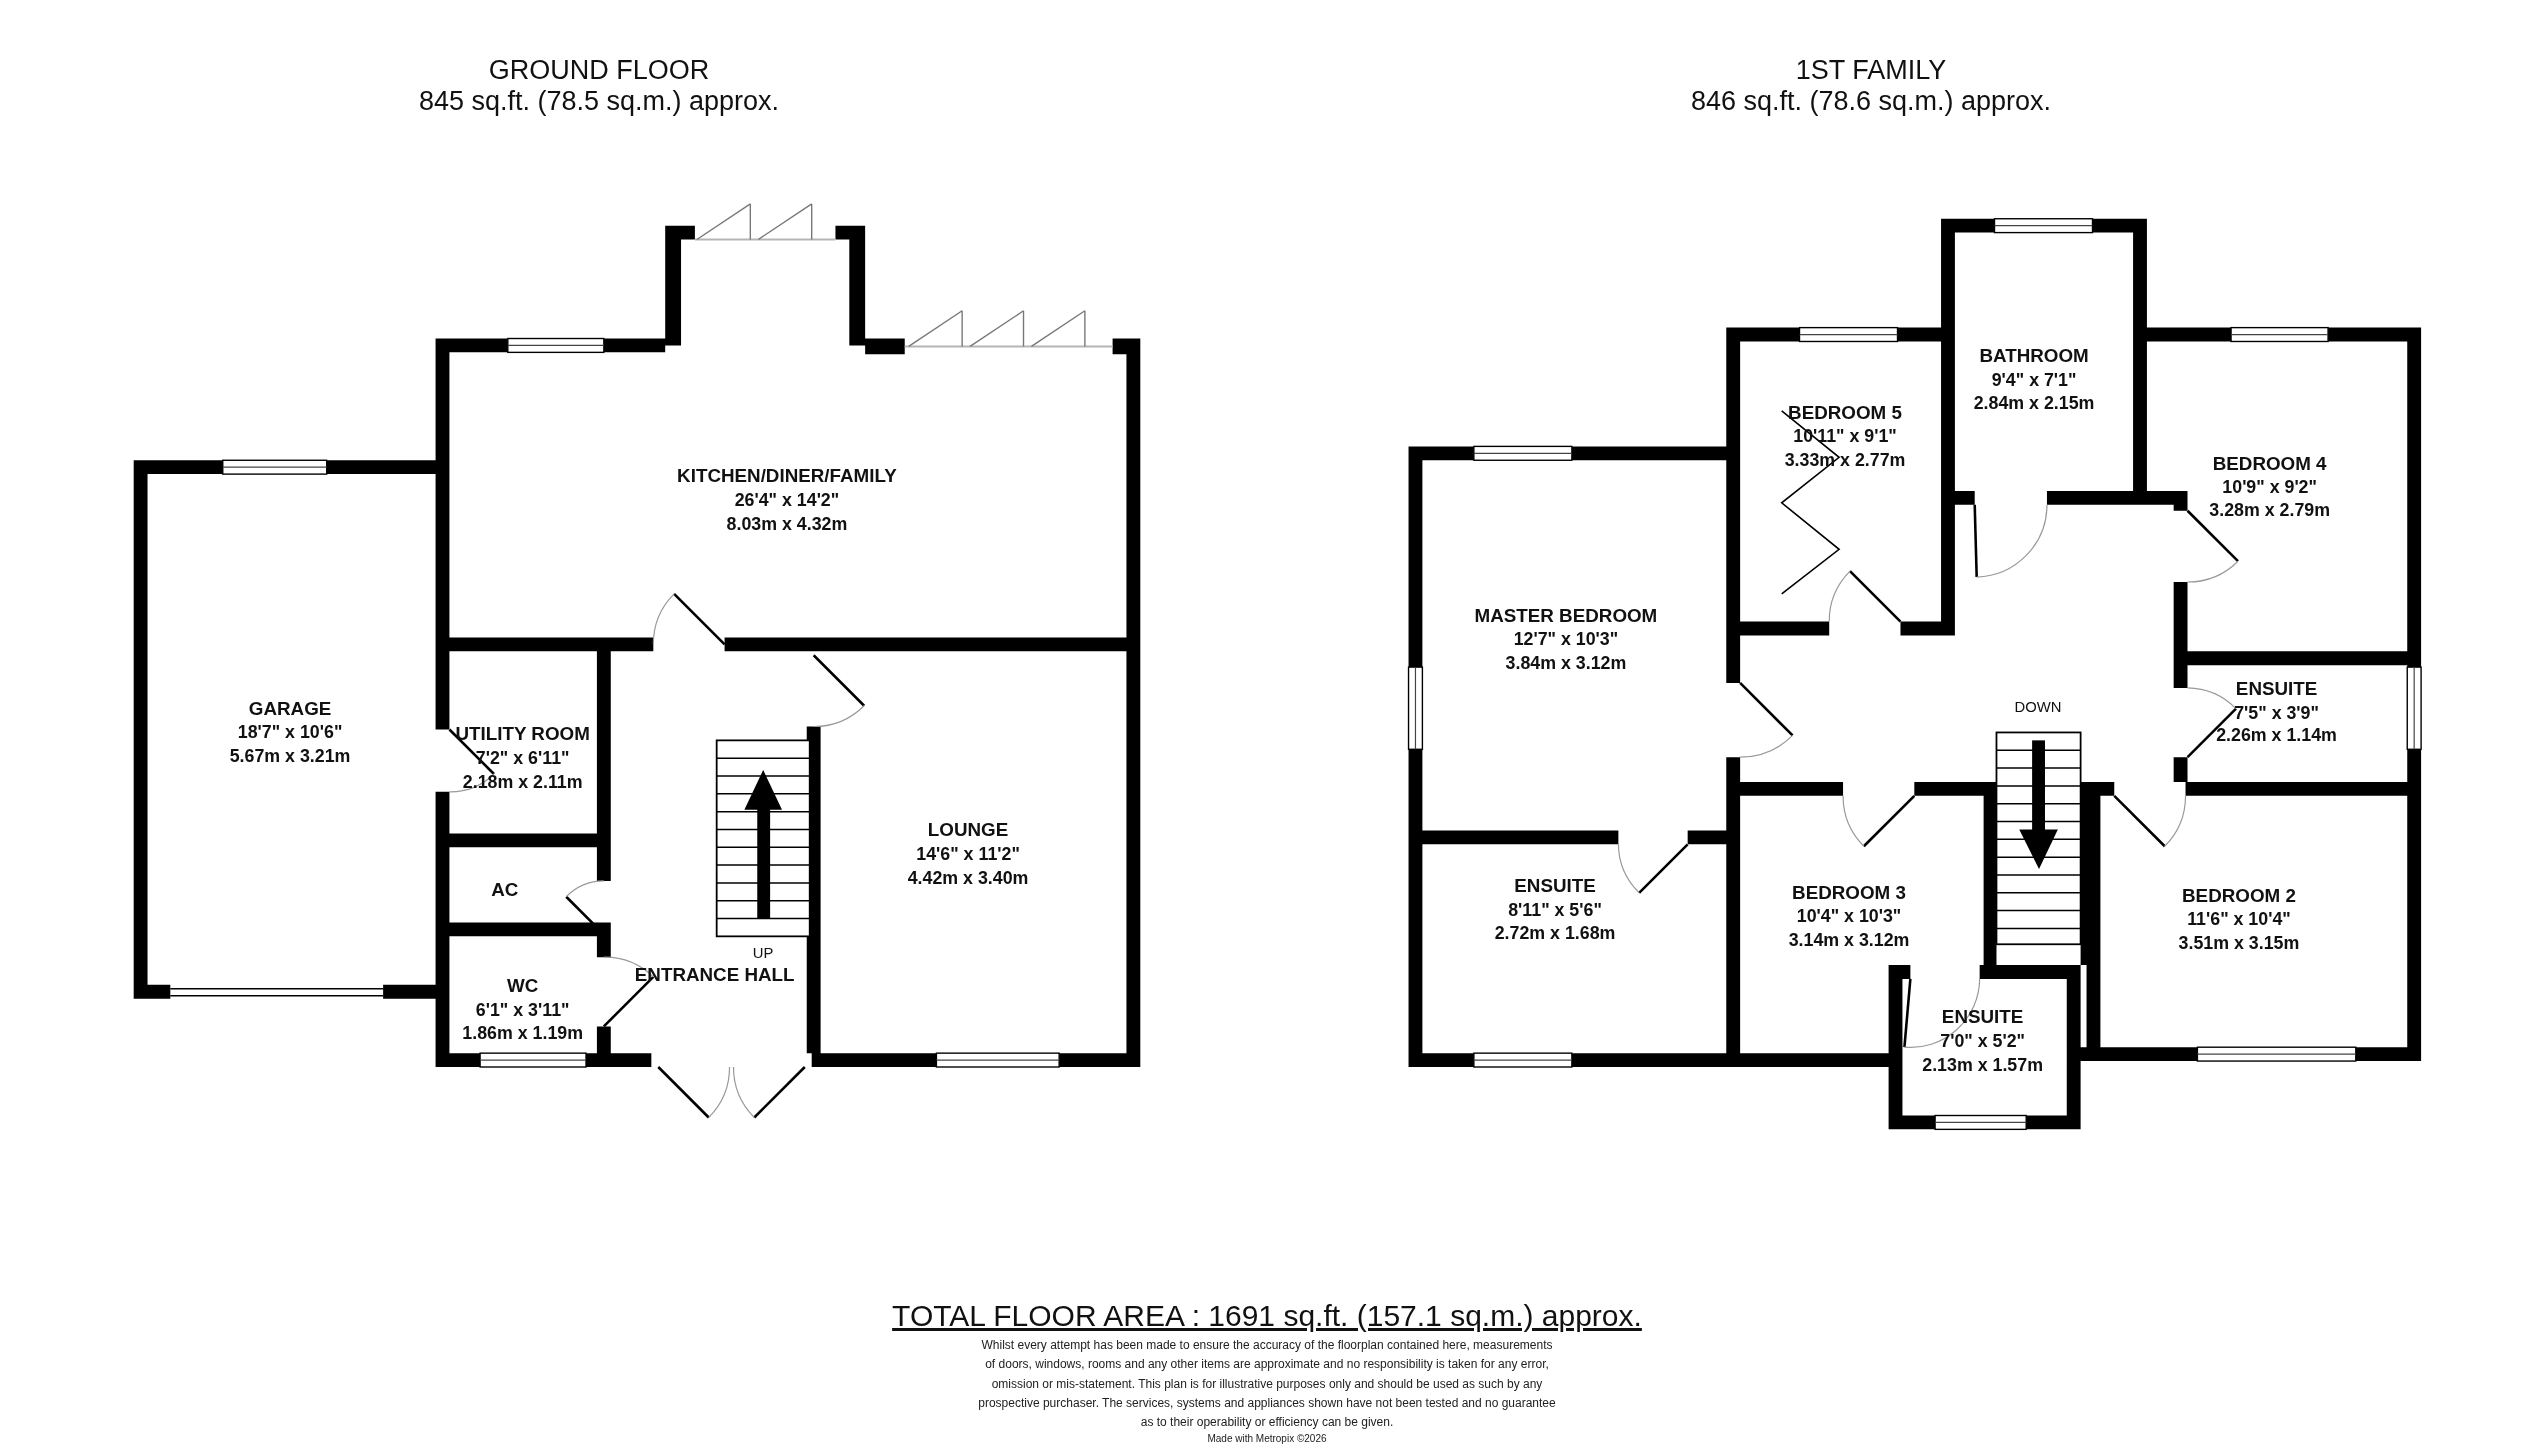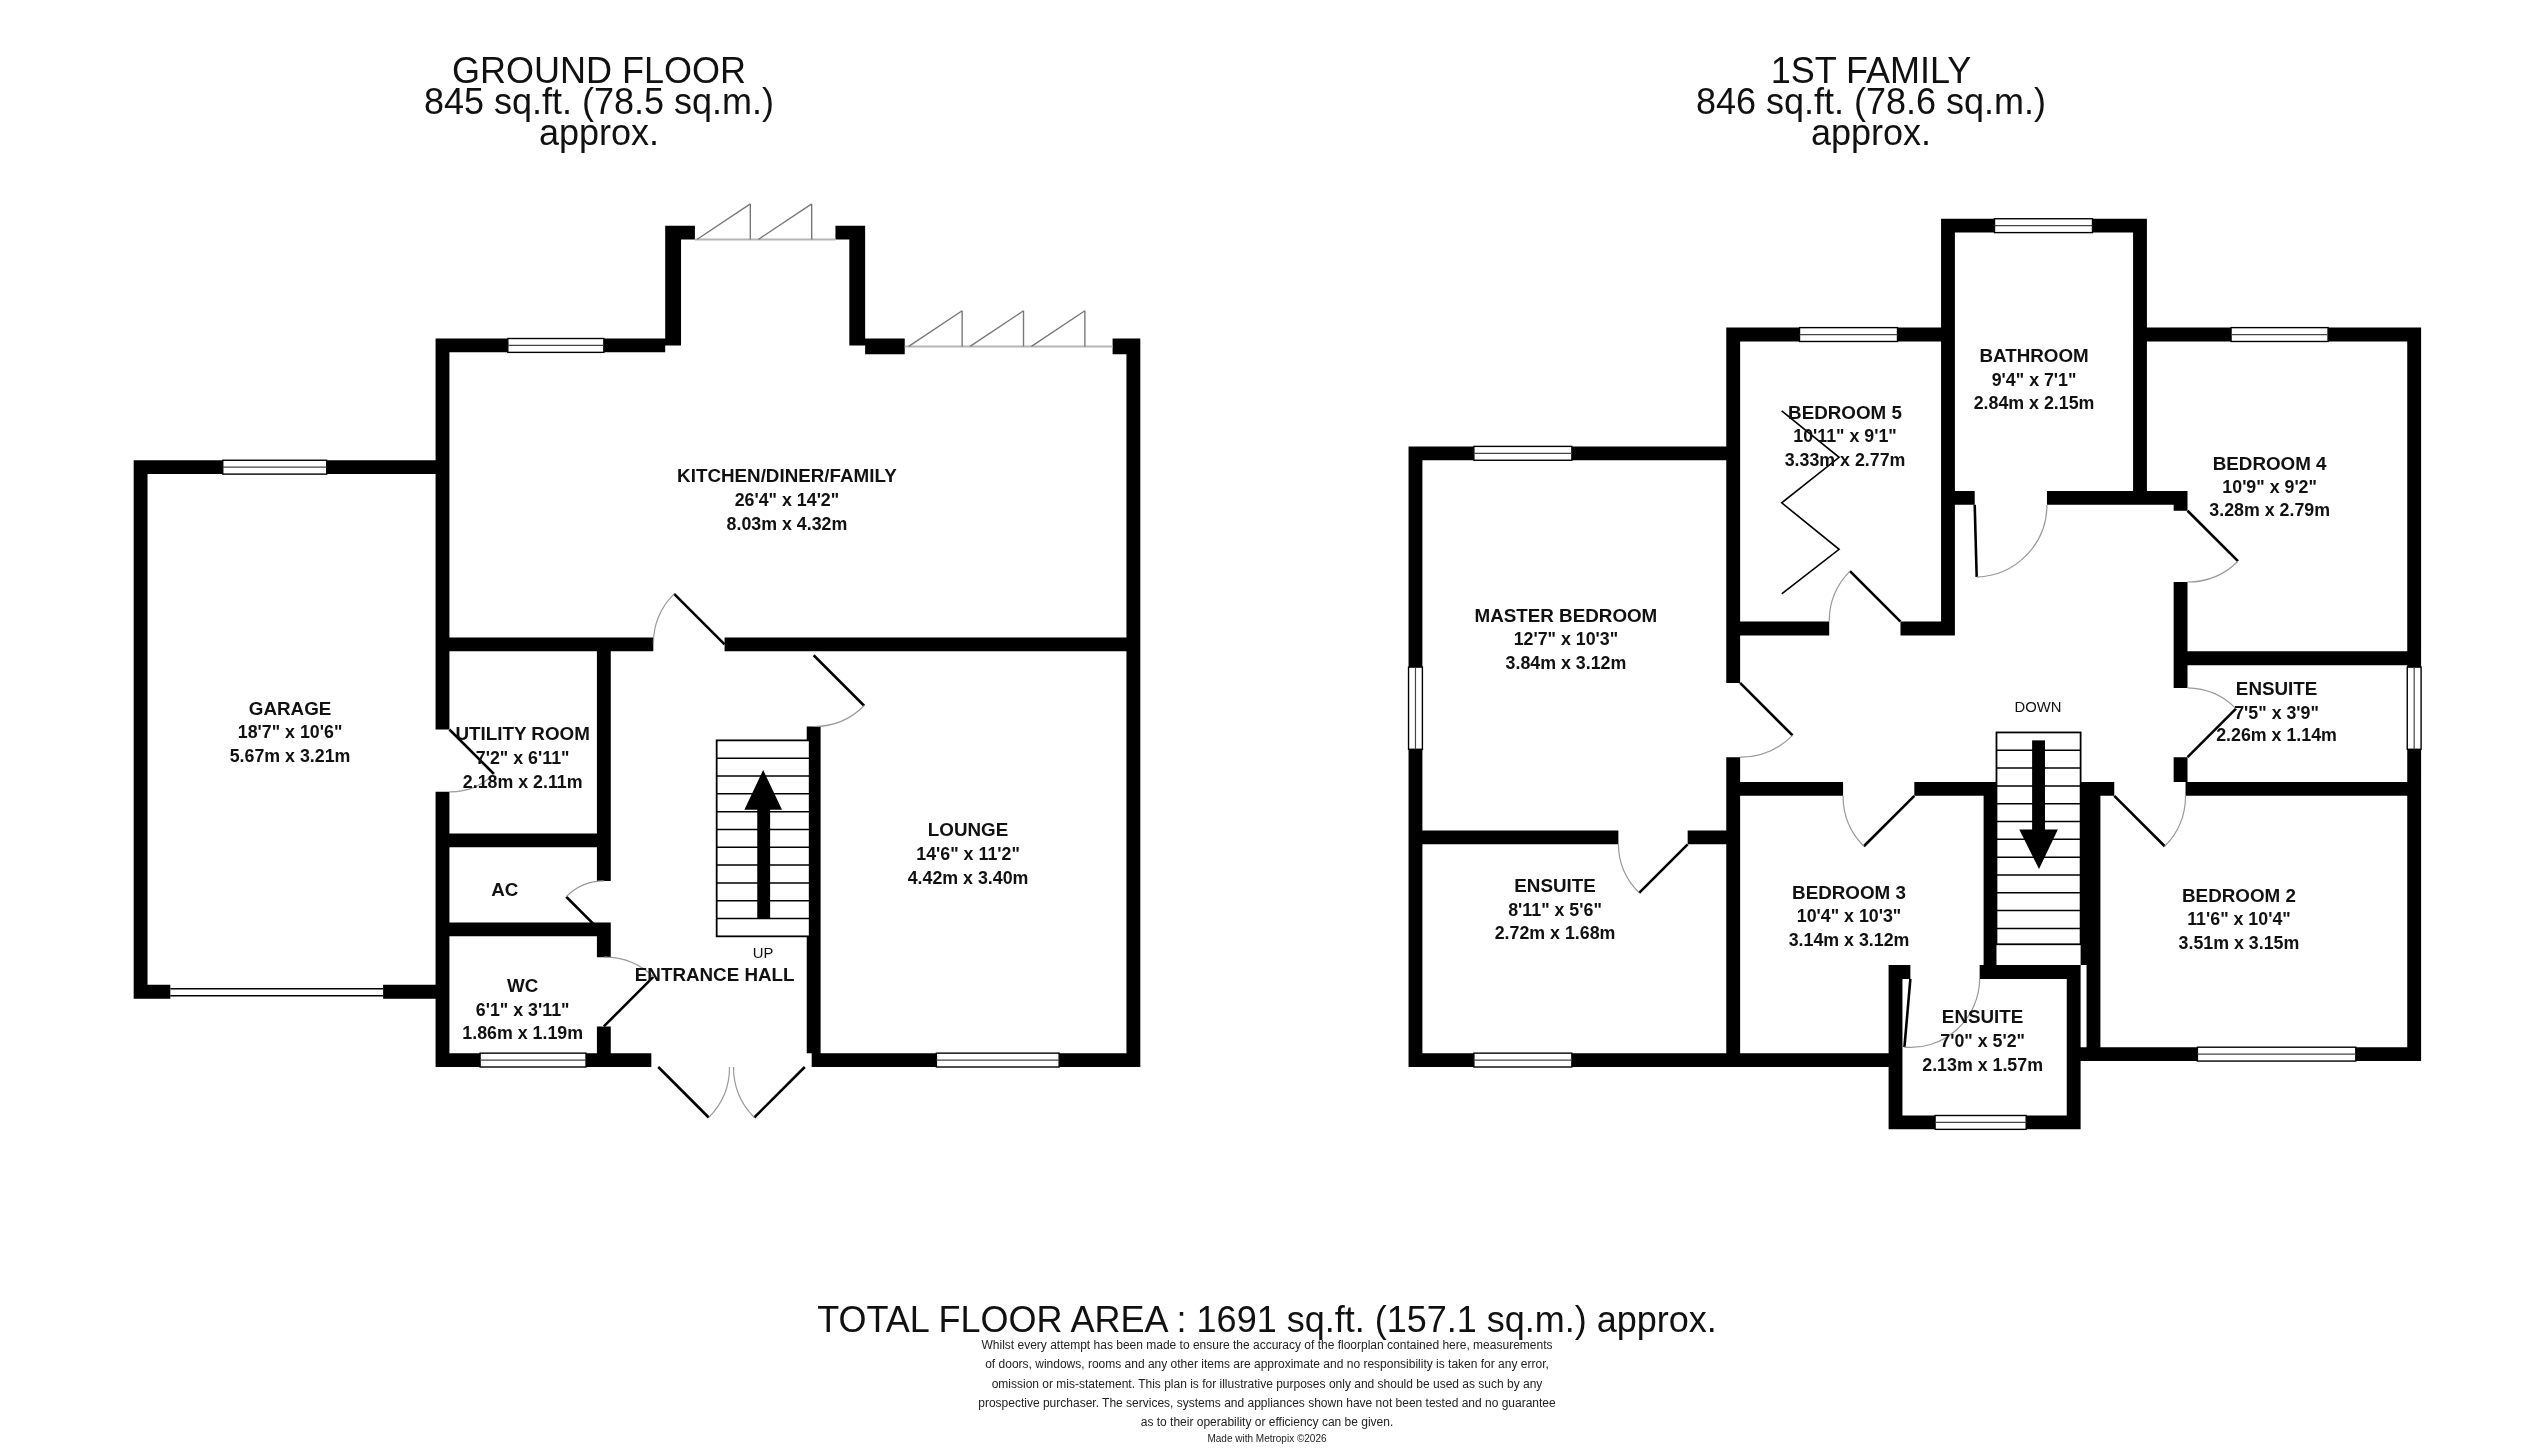--- a/index.html
+++ b/index.html
@@ -1,20 +1,20 @@
 <!DOCTYPE html>
 <html><head>
 <meta charset="utf-8">
 <style>
   html,body{margin:0;padding:0;background:#ffffff;}
   #canvas{position:relative;width:2534px;height:1455px;background:#ffffff;overflow:hidden;
           font-family:"Liberation Sans",sans-serif;color:#111;}
   #plan-svg{position:absolute;left:0;top:0;}
-  .floor-title{position:absolute;width:416px;text-align:center;font-size:36px;line-height:31px;color:#111;}
-  .footer-total{position:absolute;left:772px;width:990px;top:1299px;text-align:center;font-size:36px;color:#111;}
+  .floor-title{position:absolute;width:416px;text-align:center;font-size:27px;line-height:31px;color:#111;}
+  .footer-total{position:absolute;left:772px;width:990px;top:1299px;text-align:center;font-size:30px;color:#111;text-decoration:underline;}
   .footer-disclaimer{position:absolute;left:772px;width:990px;top:1336px;text-align:center;
                      font-size:12px;line-height:19.3px;color:#222;}
   .footer-credit{position:absolute;left:772px;width:990px;top:1433px;text-align:center;font-size:10px;color:#222;}
   .wall{fill:#000;}
   .win{fill:#fff;stroke:#000;stroke-width:1.4;}
   .winline{stroke:#444;stroke-width:1.2;}
   .glaze{stroke:#b5b5b5;stroke-width:2;}
   .hatch{stroke:#777;stroke-width:1.4;}
   .stairbox{fill:#fff;stroke:#000;stroke-width:1.8;}
   .tread{stroke:#000;stroke-width:1.5;}

